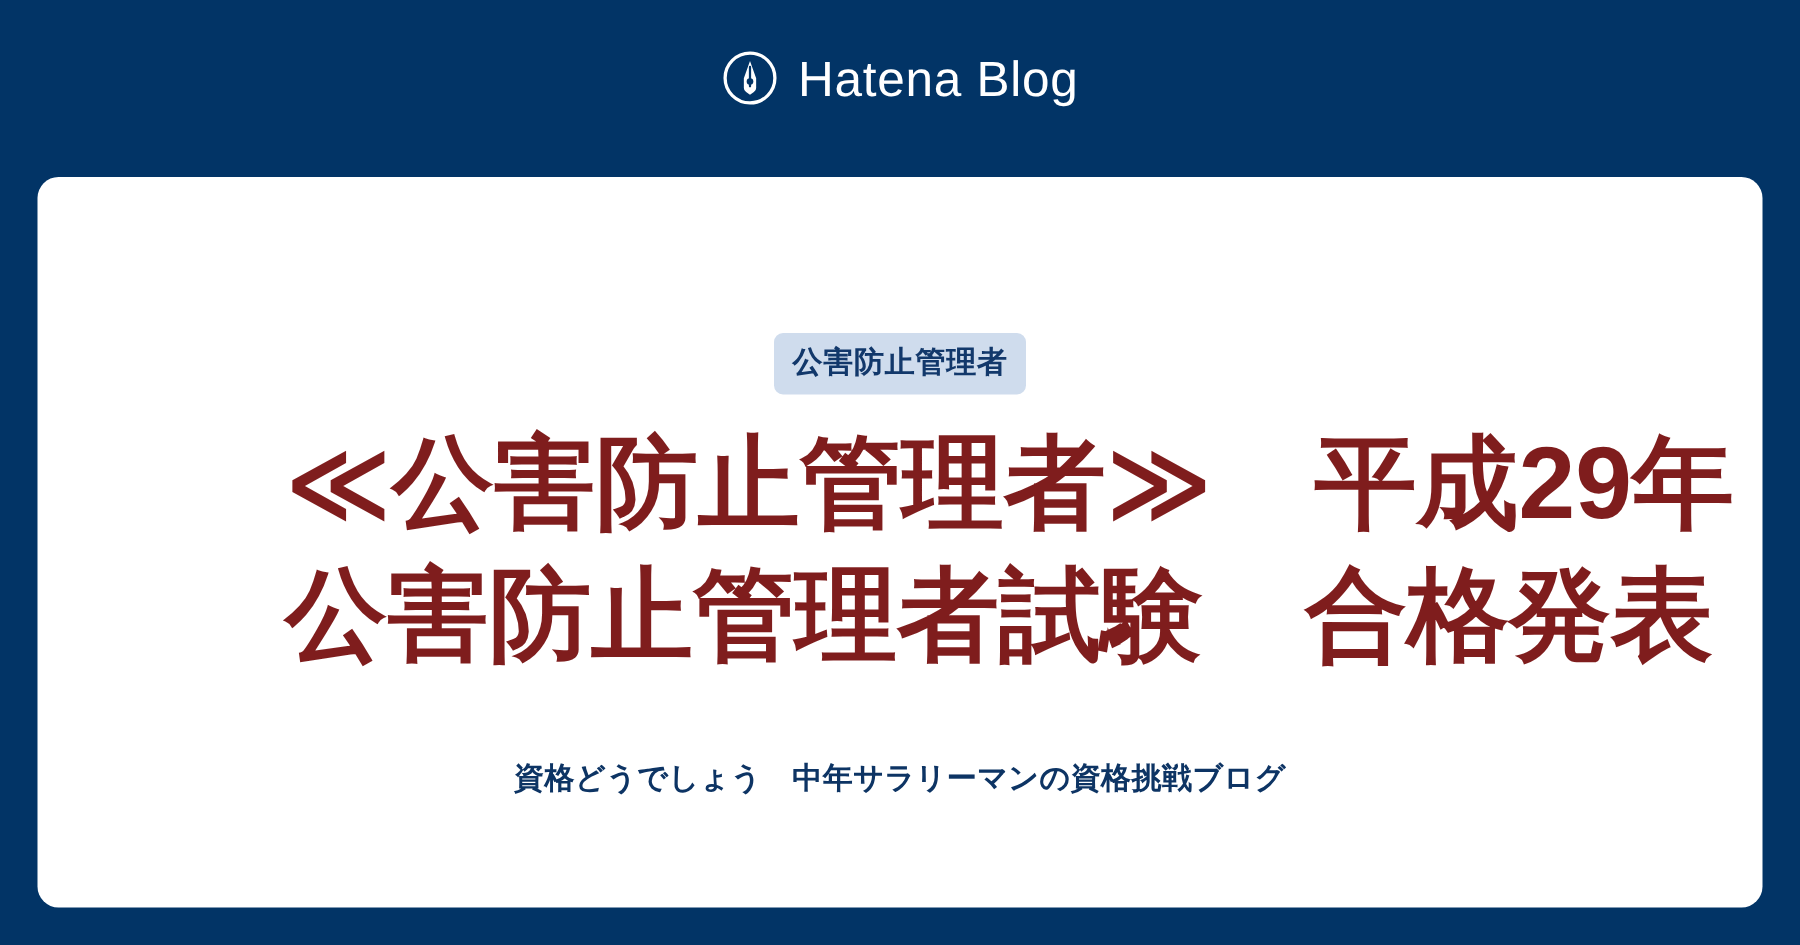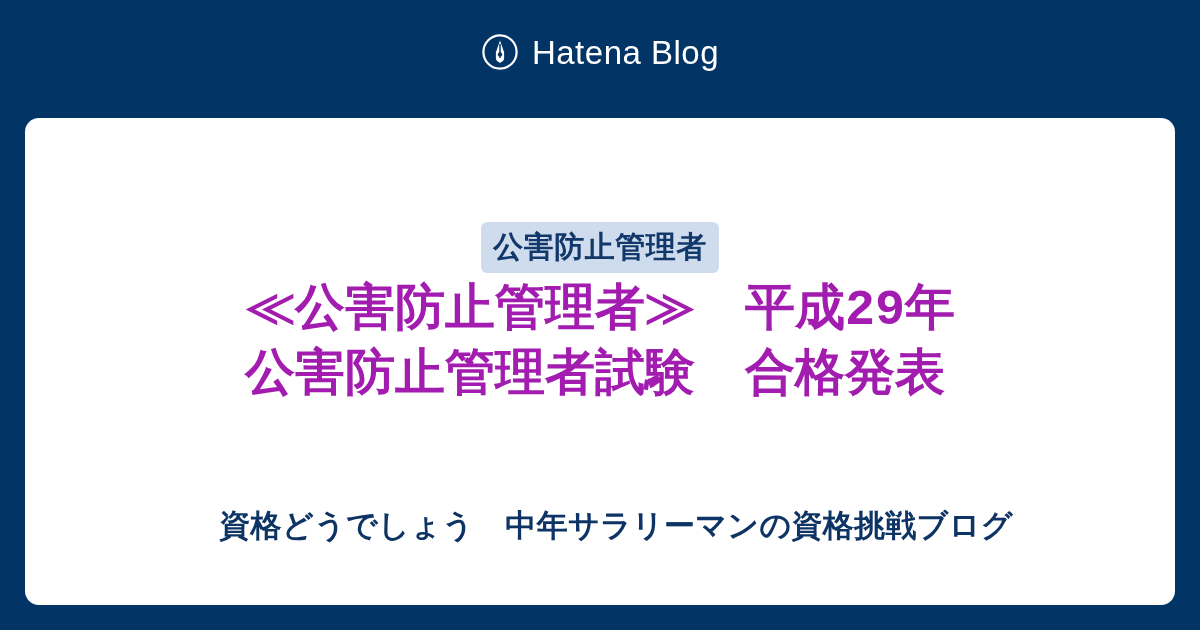--- a/index.html
+++ b/index.html
@@ -76,63 +76,62 @@
     position: absolute;
     left: 0;
     top: 104px;
     width: 100%;
     text-align: center;
   }
   .category-badge {
     display: inline-block;
     background: #cfdced;
     color: #12386b;
-    font-size: 30px;
+    font-size: 20px;
     font-weight: 700;
     line-height: 1;
     padding: 10px 12px 11px 12px;
     border-radius: 6px;
     letter-spacing: 0.5px;
     white-space: nowrap;
   }
 
   
   .entry-title {
     position: absolute;
     left: 0;
     top: 160px;
     width: 100%;
     text-align: center;
-    color: #a21caf;
-    font-size: 50px;
+    color: #7f1d1d;
+    font-size: 68px;
     font-weight: 700;
     line-height: 1.3;
     letter-spacing: 0px;
     margin: 0;
-    font-family: Liberation Mono, monospace;
   }
   .entry-title .title-block {
     display: inline-block;
     text-align: left;
     max-width: 820px;
   }
   .entry-title .title-line {
     display: block;
     white-space: nowrap;
   }
 
   
   .blog-name {
     position: absolute;
-    left: 16px;
+    left: 0;
     top: 389px;
     width: 100%;
     text-align: center;
     color: #0d3464;
-    font-size: 31px;
+    font-size: 20px;
     font-weight: 700;
     line-height: 1.2;
     letter-spacing: 0.3px;
     white-space: nowrap;
   }
 </style>
 </head>
 <body>
 
 <div class="og-canvas">

